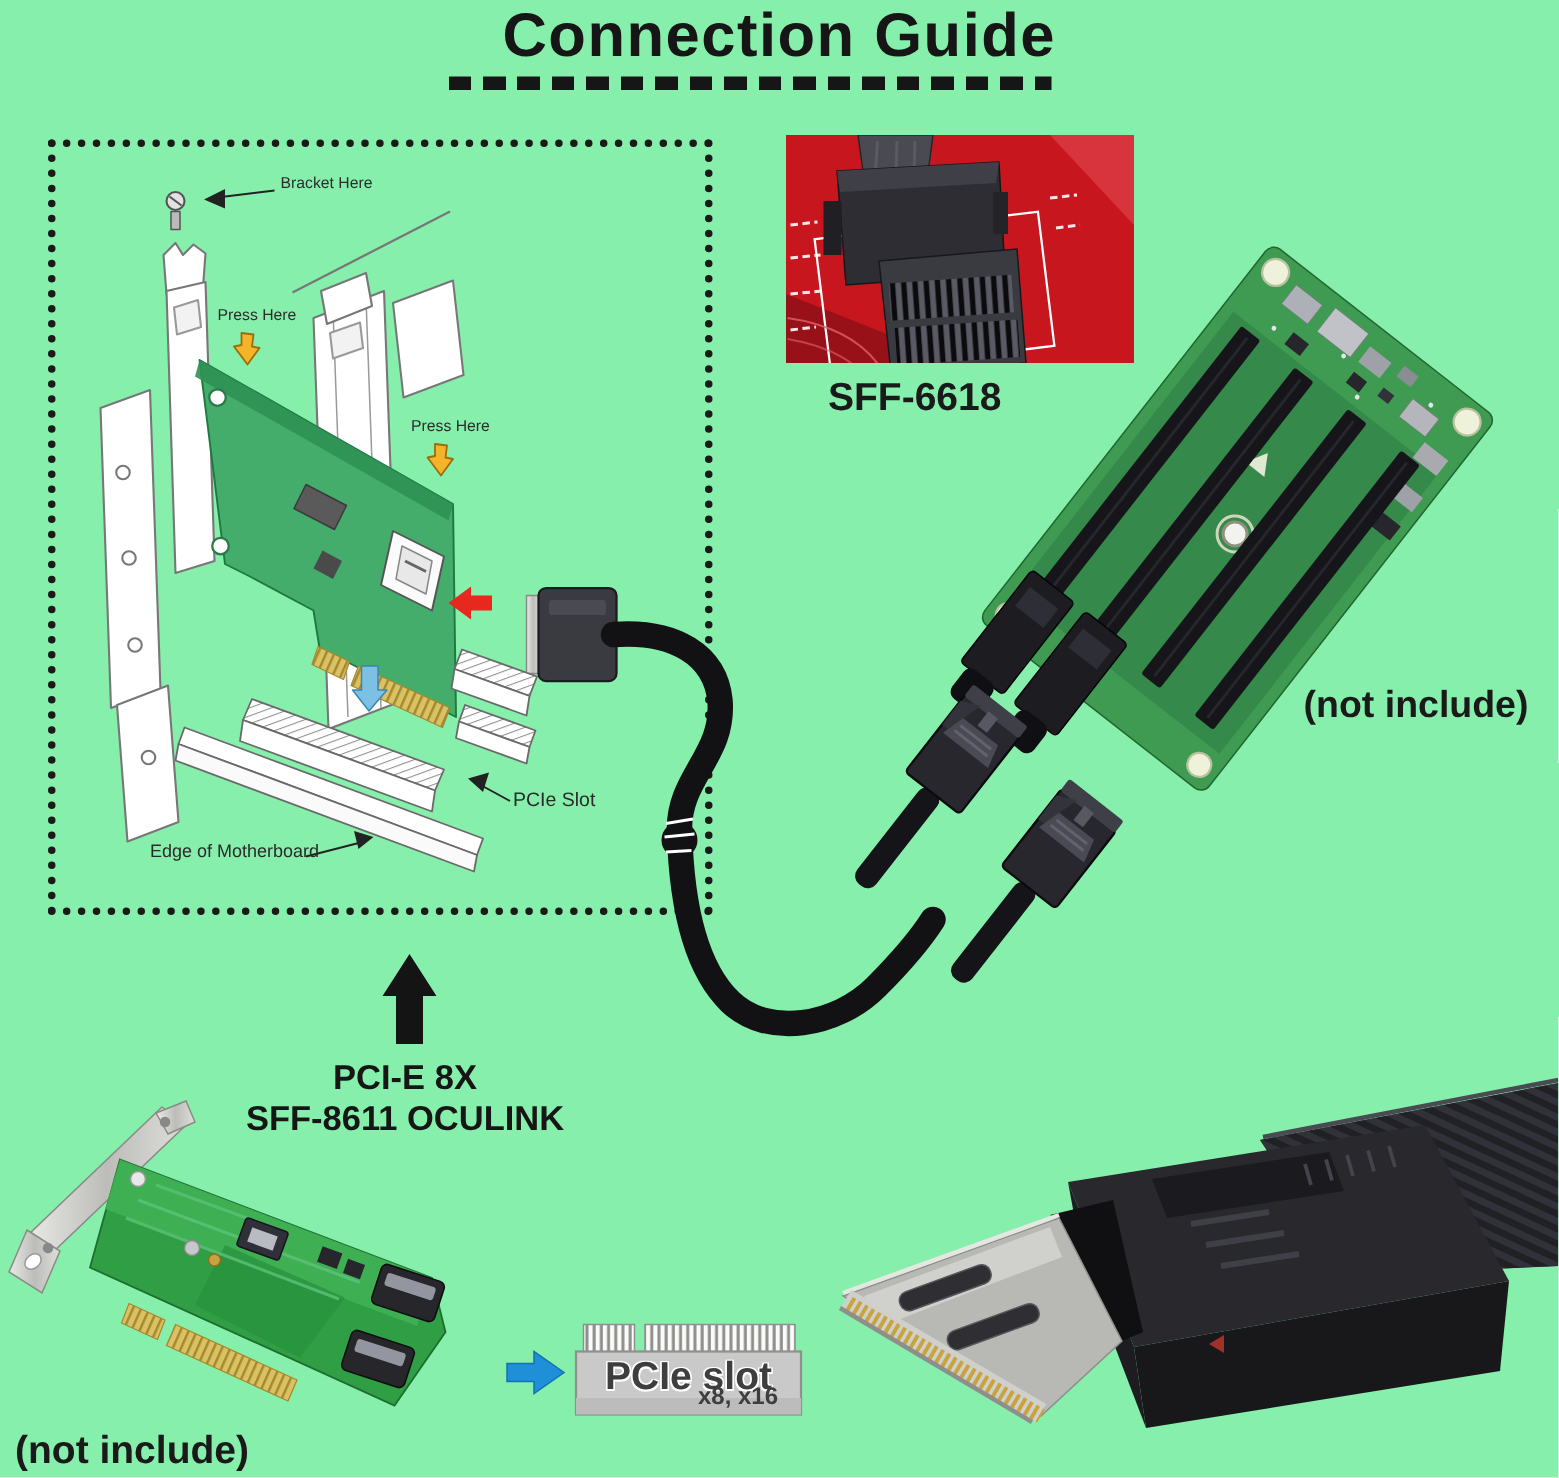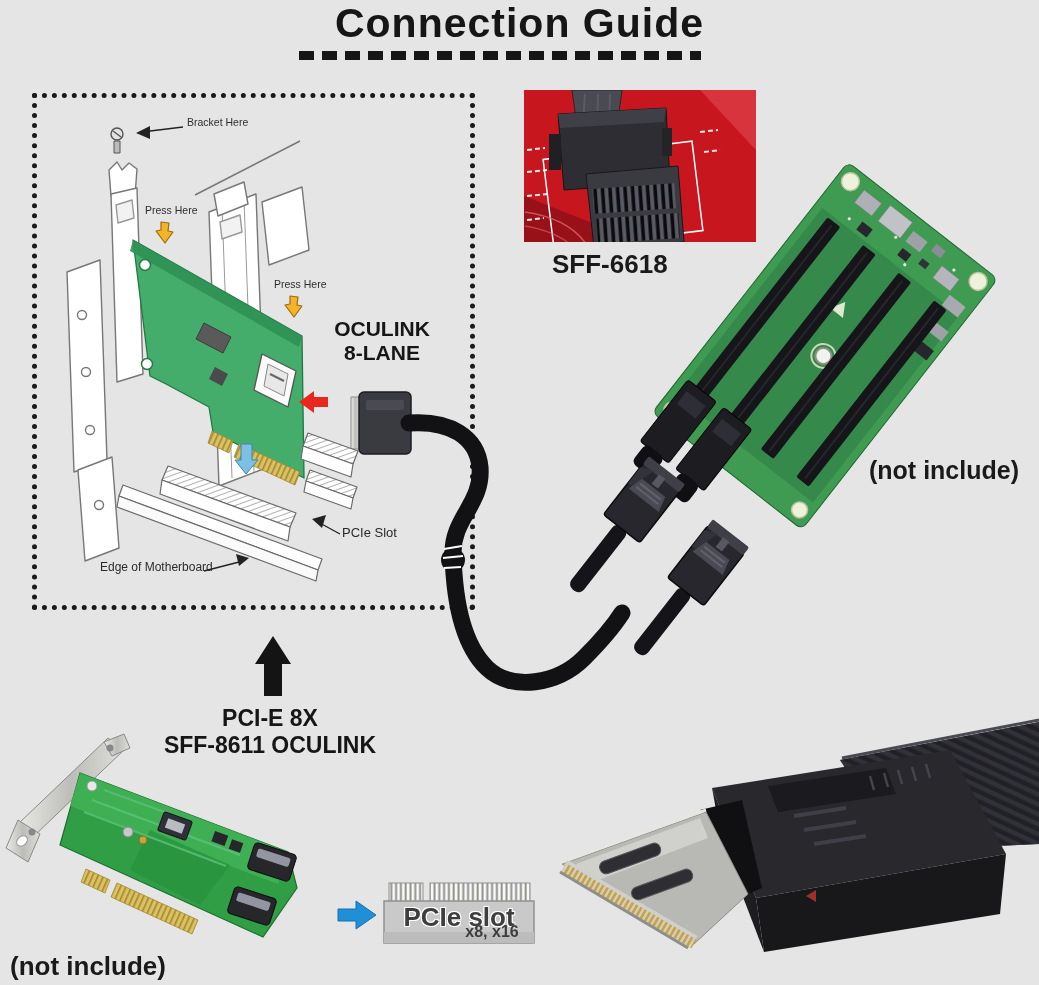--- a/index.html
+++ b/index.html
@@ -1,17 +1,17 @@
 <!DOCTYPE html>
 <html style="--red-pcb: #c8161f; --board-green: #3f9b52; --card-green: #45ad6c; --cable-black: #121215; --arrow-blue: #1f8fd8; --arrow-red: #e8281e; --arrow-yellow: #f5b32a; --gold: #c9a43e;"><head>
 <meta charset="utf-8">
 <style>
   html,body{margin:0;padding:0;background:#fff;}
   body{font-family:"Liberation Sans",sans-serif;}
-  .canvas{position:relative;width:1039px;height:985px;background:#e5e5e5;overflow:hidden;}
+  .canvas{position:relative;width:1039px;height:985px;background:#86efac;overflow:hidden;}
   .lbl{position:absolute;white-space:nowrap;line-height:1.08;color:#1a1a1a;}
   .title{top:1px;left:0;width:100%;text-align:center;font-size:41px;font-weight:700;letter-spacing:1px;color:#161616;}
   .underline{position:absolute;top:51px;left:299px;width:402px;height:9px;
     background:repeating-linear-gradient(90deg,#161616 0 15px,transparent 15px 23px);}
   .dashbox{position:absolute;left:32px;top:93px;width:443px;height:517px;
     border:5px dotted #1a1a1a;box-sizing:border-box;background:transparent;}
   svg.art{position:absolute;left:0;top:0;}
   .sm{font-size:10.5px;color:#2d2d2d;}
   .boldcap{font-weight:700;}
   .two-line{position:absolute;text-align:center;}
@@ -329,24 +329,20 @@
         <path d="M566,869 L694,944" stroke="var(--gold,#c9a43e)" stroke-width="10" stroke-dasharray="2.6 2.3" fill="none"></path>
         <path d="M560,872 L688,948" stroke="#8e8e8a" stroke-width="3" fill="none"></path>
       </g>
     </g>
   </svg>
 
   <span class="lbl sm" style="left:187px;top:117px;">Bracket Here</span>
   <span class="lbl sm" style="left:145px;top:205px;">Press Here</span>
   <span class="lbl sm" style="left:274px;top:279px;">Press Here</span>
 
-  <div class="two-line" style="left:328px;top:317px;width:108px;font-size:21px;font-weight:800;color:#161616;">
-    <span>OCULINK</span>
-    <span>8-LANE</span>
-  </div>
 
   <span class="lbl" style="left:342px;top:526px;font-size:13px;color:#2a2a2a;">PCIe Slot</span>
   <span class="lbl" style="left:100px;top:561px;font-size:12px;color:#2a2a2a;">Edge of Motherboard</span>
 
   <span class="lbl boldcap" style="left:552px;top:250px;font-size:26px;">SFF-6618</span>
   <span class="lbl boldcap" style="left:869px;top:457px;font-size:25px;">(not include)</span>
 
   <div class="two-line" style="left:148px;top:705px;width:244px;font-size:23px;font-weight:700;color:#161616;">
     <span>PCI-E 8X</span>
     <span>SFF-8611 OCULINK</span>

